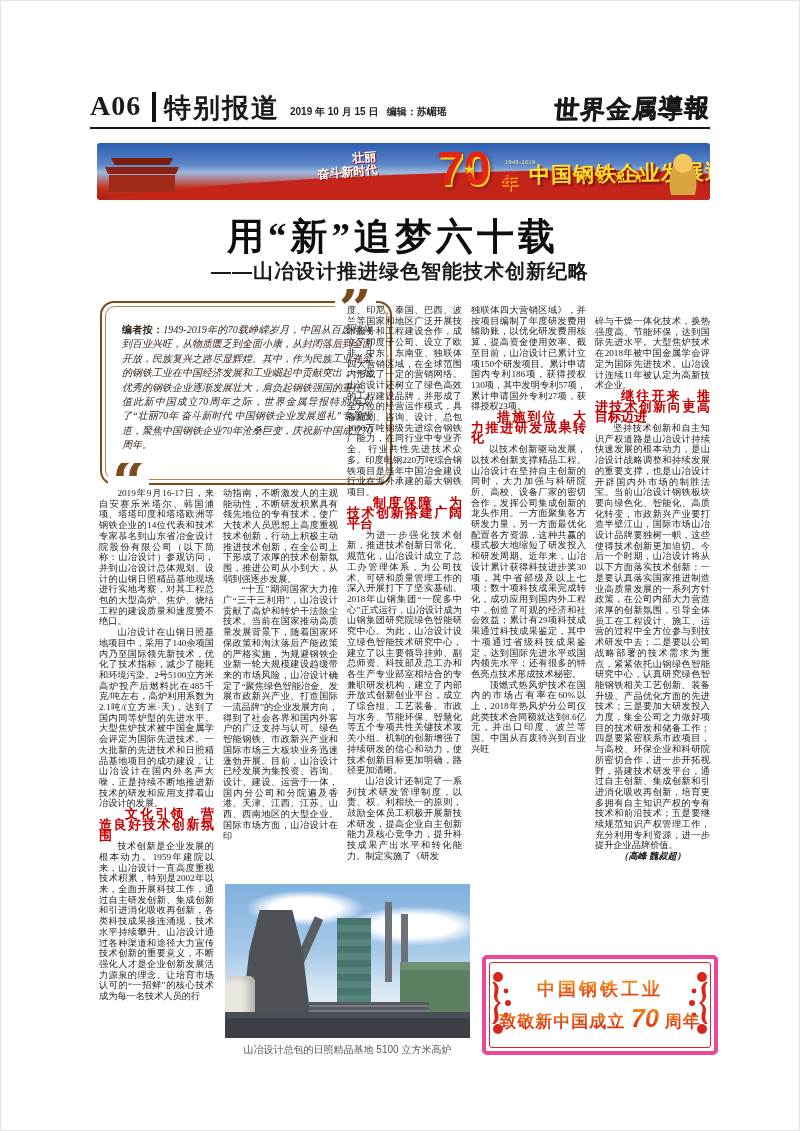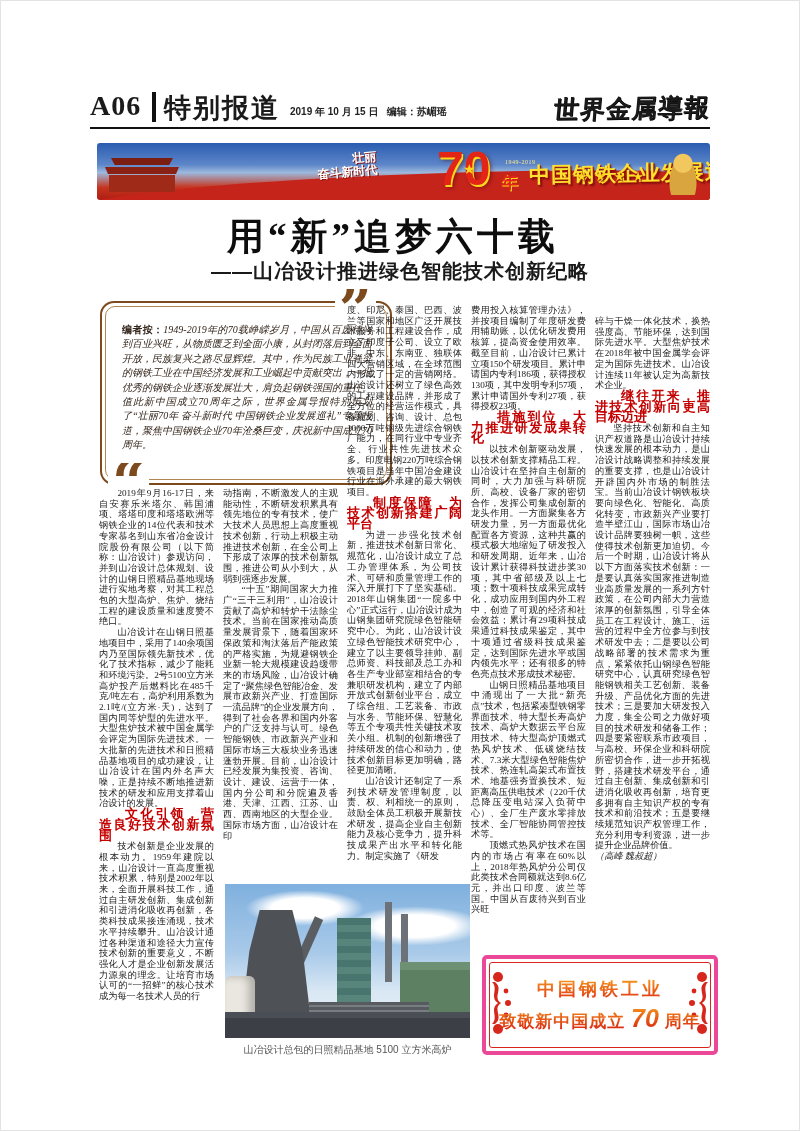--- a/index.html
+++ b/index.html
@@ -64,21 +64,21 @@
            color:#33251a;font-style:italic;text-align:justify;}
   .note-text b{font-style:normal;}
   
   .col{position:absolute;width:115px;overflow:hidden;font-size:9.2px;line-height:10.7px;
        text-align:justify;}
   .col p{margin:0;}
   .col p.p{text-indent:2em;}
   .col p.cont{text-indent:0;}
   .col p.subhead{text-indent:2em;color:#c50000;font-weight:bold;
        font-family:Liberation Sans, sans-serif;font-size:13px;}
-  .col p.byline{text-align:left;font-style:italic;}
+  .col p.byline{text-align:center;font-style:italic;font-weight:bold;}
   #col0{left:99px; top:488px;height:576px;}
   #col1{left:223px;top:488px;height:392px;}
   #col2{left:347px;top:305px;height:576px;}
   #col3{left:471px;top:305px;height:642px;}
   #col4{left:595px;top:316px;height:664px;}
   
   .photo{position:absolute;left:225px;top:884px;width:245px;height:154px;overflow:hidden;
          background:linear-gradient(180deg,#7fb0de 0%,#a9cae9 45%,#d9e8f4 70%,#e9f1f7 100%);}
   .photo .cloud{position:absolute;background:radial-gradient(ellipse,#ffffff 0 40%,rgba(255,255,255,0) 70%);}
   .photo .c1{left:20px;top:6px;width:120px;height:36px;}
@@ -175,24 +175,23 @@
       <p class="cont">动指南，不断激发人的主观能动性，不断研发积累具有领先地位的专有技术，使广大技术人员思想上高度重视技术创新，行动上积极主动推进技术创新，在全公司上下形成了浓厚的技术创新氛围，推进公司从小到大，从弱到强逐步发展。</p>
       <p class="p">“十五”期间国家大力推广“三干三利用”，山冶设计贡献了高炉和转炉干法除尘技术。当前在国家推动高质量发展背景下，随着国家环保政策和淘汰落后产能政策的严格实施，为规避钢铁企业新一轮大规模建设趋缓带来的市场风险，山冶设计确定了“聚焦绿色智能冶金、发展市政新兴产业、打造国际一流品牌”的企业发展方向，得到了社会各界和国内外客户的广泛支持与认可。绿色智能钢铁、市政新兴产业和国际市场三大板块业务迅速蓬勃开展。目前，山冶设计已经发展为集投资、咨询、设计、建设、运营于一体，国内分公司和分院遍及香港、天津、江西、江苏、山西、西南地区的大型企业。国际市场方面，山冶设计在印</p>
     </div>
   <div class="col" id="col2">
       <p class="cont">度、印尼、泰国、巴西、波兰等国家和地区广泛开展技术服务和工程建设合作，成立了印度子公司、设立了欧非、中东、东南亚、独联体四大营销区域，在全球范围内形成了一定的营销网络。山冶设计还树立了绿色高效的工程建设品牌，并形成了全方位的经营运作模式，具备规划、咨询、设计、总包1000万吨钢级先进综合钢铁厂能力，在同行业中专业齐全、行业共性先进技术众多。印度电钢220万吨综合钢铁项目是当年中国冶金建设行业在海外承建的最大钢铁项目。</p>
       <p class="subhead">制度保障，为技术创新搭建广阔平台</p>
       <p class="p">为进一步强化技术创新，推进技术创新日常化、规范化，山冶设计成立了总工办管理体系，为公司技术、可研和质量管理工作的深入开展打下了坚实基础。2018年山钢集团“一院多中心”正式运行，山冶设计成为山钢集团研究院绿色智能研究中心。为此，山冶设计设立绿色智能技术研究中心，建立了以主要领导挂帅、副总师资、科技部及总工办和各生产专业部室相结合的专兼职研发机构，建立了内部开放式创新创业平台，成立了综合组、工艺装备、市政与水务、节能环保、智慧化等五个专项共性关键技术攻关小组。机制的创新增强了持续研发的信心和动力，使技术创新目标更加明确，路径更加清晰。</p>
       <p class="p">山冶设计还制定了一系列技术研发管理制度，以责、权、利相统一的原则，鼓励全体员工积极开展新技术研发，提高企业自主创新能力及核心竞争力，提升科技成果产出水平和转化能力。制定实施了《研发</p>
     </div>
   <div class="col" id="col3">
-      <p class="cont">费用投入核算管理办法》，并按项目编制了年度研发费用辅助账，以优化研发费用核算，提高资金使用效率。截至目前，山冶设计已累计立项150个研发项目。累计申请国内专利186项，获得授权130项，其中发明专利57项，累计申请国外专利27项，获得授权23项。</p>
+      <p class="cont">独联体四大营销区域》，并按项目编制了年度研发费用辅助账，以优化研发费用核算，提高资金使用效率。截至目前，山冶设计已累计立项150个研发项目。累计申请国内专利186项，获得授权130项，其中发明专利57项，累计申请国外专利27项，获得授权23项。</p>
       <p class="subhead">措施到位，大力推进研发成果转化</p>
       <p class="p">以技术创新驱动发展，以技术创新支撑精品工程。山冶设计在坚持自主创新的同时，大力加强与科研院所、高校、设备厂家的密切合作，发挥公司集成创新的龙头作用。一方面聚集各方研发力量，另一方面最优化配置各方资源，这种共赢的模式极大地缩短了研发投入和研发周期。近年来，山冶设计累计获得科技进步奖30项，其中省部级及以上七项；数十项科技成果完成转化，成功应用到国内外工程中，创造了可观的经济和社会效益；累计有29项科技成果通过科技成果鉴定，其中十项通过省级科技成果鉴定，达到国际先进水平或国内领先水平；还有很多的特色亮点技术形成技术秘密。</p>
-      <p class="p">山钢日照精品基地项目中涌现出了一大批“新亮点”技术，包括紧凑型铁钢零界面技术、特大型长寿高炉技术、高炉大数据云平台应用技术、特大型高炉顶燃式热风炉技术、低碳烧结技术、7.3米大型绿色智能焦炉技术、热连轧高架式布置技术、地基强夯置换技术、短距离高压供电技术（220千伏总降压变电站深入负荷中心）、全厂生产废水零排放技术、全厂智能协同管控技术等。</p>
       <p class="p">顶燃式热风炉技术在国内的市场占有率在60%以上，2018年热风炉分公司仅此类技术合同额就达到8.6亿元，并出口印度、波兰等国。中国从百废待兴到百业兴旺</p>
     </div>
   <div class="col" id="col4">
       <p class="cont">碎与干燥一体化技术，换热强度高、节能环保，达到国际先进水平。大型焦炉技术在2018年被中国金属学会评定为国际先进技术。山冶设计连续11年被认定为高新技术企业。</p>
       <p class="subhead">继往开来，推进技术创新向更高目标迈进</p>
       <p class="p">坚持技术创新和自主知识产权道路是山冶设计持续快速发展的根本动力，是山冶设计战略调整和持续发展的重要支撑，也是山冶设计开辟国内外市场的制胜法宝。当前山冶设计钢铁板块要向绿色化、智能化、高质化转变，市政新兴产业要打造半壁江山，国际市场山冶设计品牌要独树一帜，这些使得技术创新更加迫切。今后一个时期，山冶设计将从以下方面落实技术创新：一是要认真落实国家推进制造业高质量发展的一系列方针政策，在公司内部大力营造浓厚的创新氛围，引导全体员工在工程设计、施工、运营的过程中全方位参与到技术研发中去；二是要以公司战略部署的技术需求为重点，紧紧依托山钢绿色智能研究中心，认真研究绿色智能钢铁相关工艺创新、装备升级、产品优化方面的先进技术；三是要加大研发投入力度，集全公司之力做好项目的技术研发和储备工作；四是要紧密联系市政项目，与高校、环保企业和科研院所密切合作，进一步开拓视野，搭建技术研发平台，通过自主创新、集成创新和引进消化吸收再创新，培育更多拥有自主知识产权的专有技术和前沿技术；五是要继续规范知识产权管理工作，充分利用专利资源，进一步提升企业品牌价值。</p>
       <p class="byline">（高峰 魏叔超）</p>
     </div>
 
   <div class="photo">

